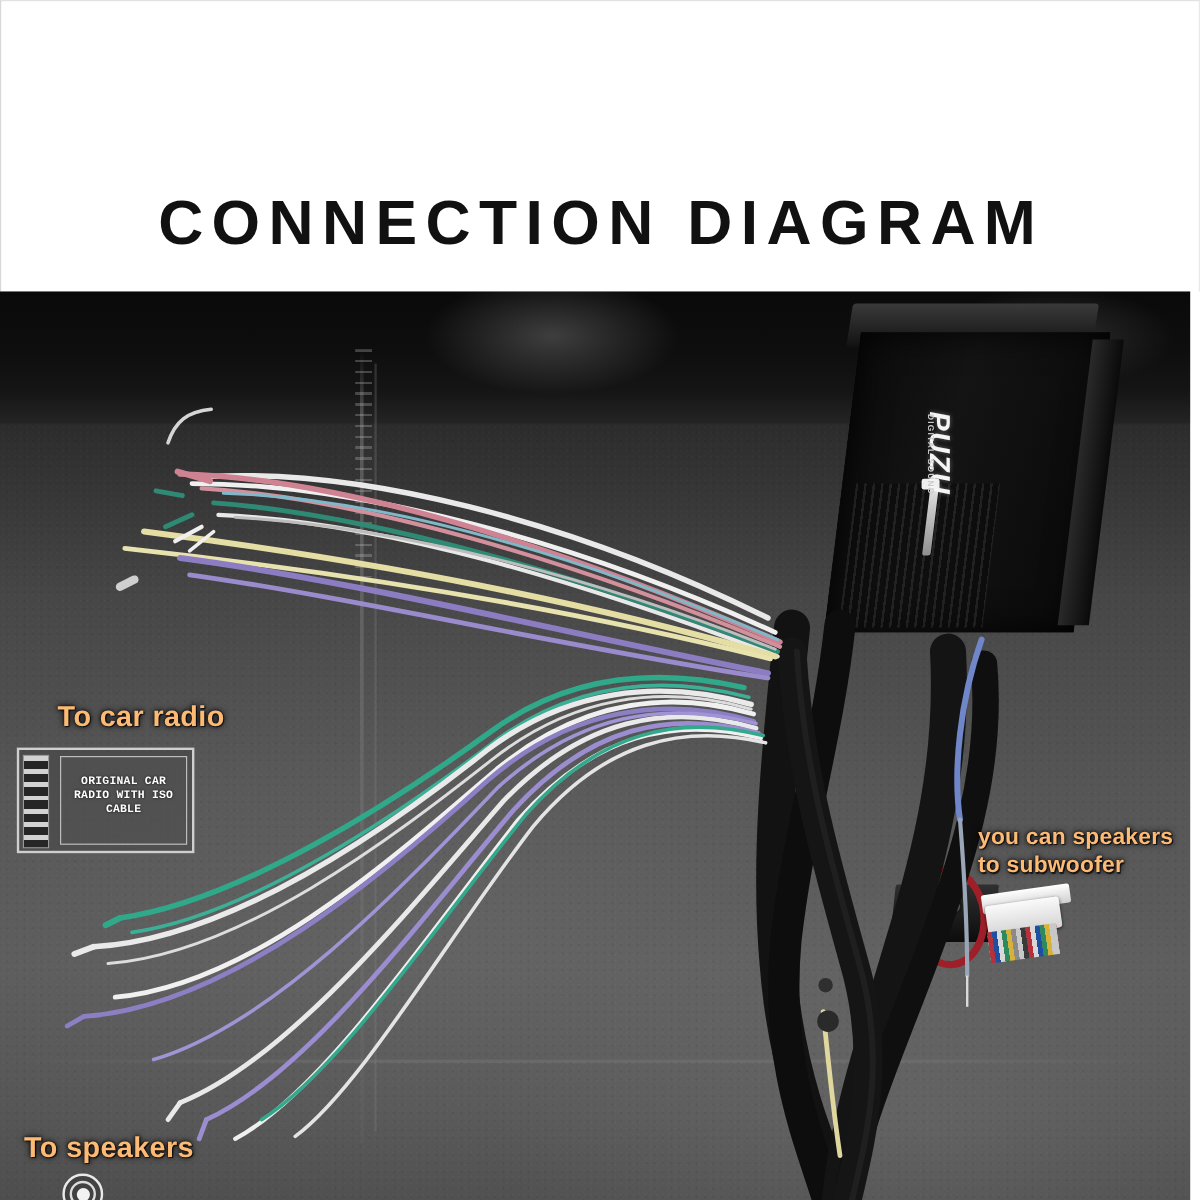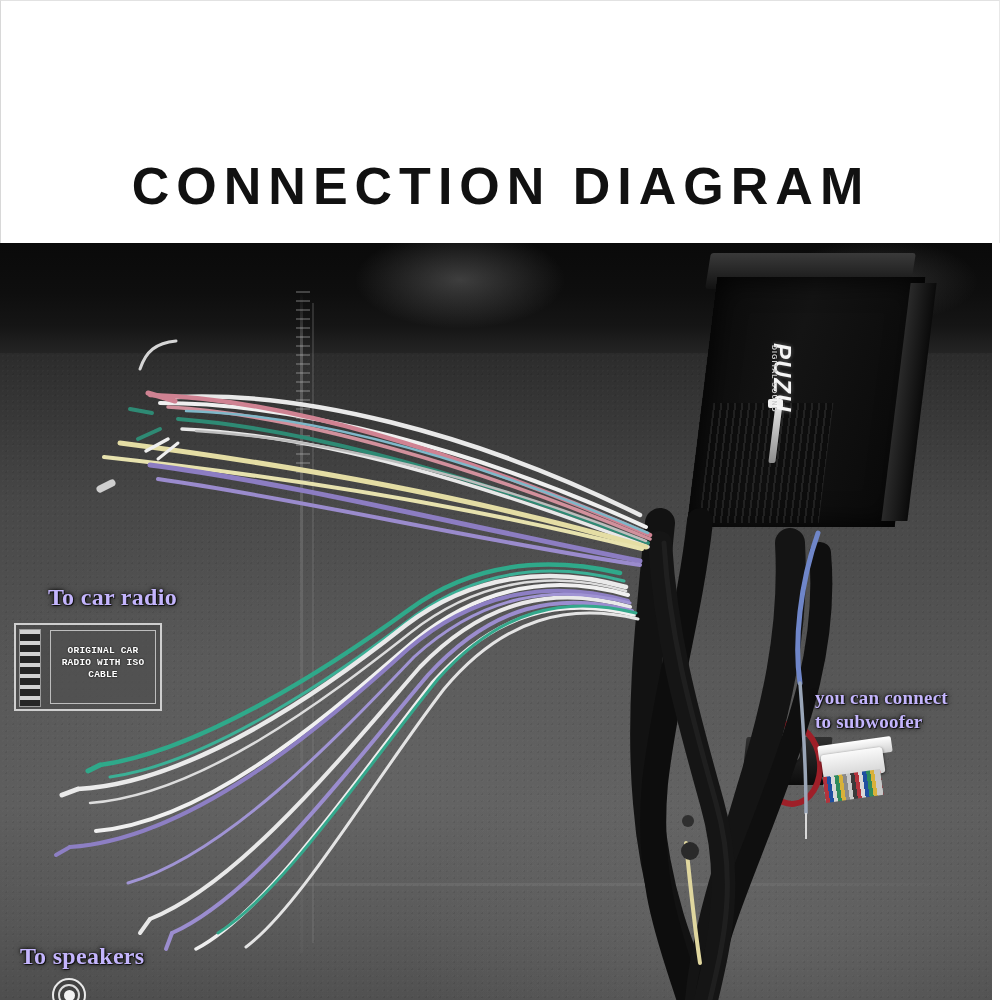--- a/index.html
+++ b/index.html
@@ -87,22 +87,22 @@
     background-image:repeating-linear-gradient(180deg,#d2d2d2 0 4px,#262626 4px 11px);
   }
   #iso-label{
     position:absolute;left:34px;top:20px;width:106px;text-align:center;
     color:#ffffff;font-size:9.5px;font-weight:700;line-height:12px;letter-spacing:.2px;
     text-shadow:0 0 2px rgba(0,0,0,.9);
   }
 
   
   .callout{
-    position:absolute;color:#c4b5fd;font-weight:700;
-    font-family:Liberation Serif, serif;
+    position:absolute;color:#fdba74;font-weight:700;
+    font-family:Liberation Sans, sans-serif;
     text-shadow:0 0 3px rgba(0,0,0,.95),0 0 6px rgba(0,0,0,.8),1px 1px 0 rgba(0,0,0,.6);
     white-space:pre-line;
   }
   #label-radio{left:48px;top:341px;font-size:24px;letter-spacing:.3px;}
   #label-speakers{left:20px;top:700px;font-size:24px;letter-spacing:.3px;}
   #label-sub{left:815px;top:443px;font-size:19px;line-height:24px;letter-spacing:.2px;}
 
   
   .spk{
     position:absolute;width:34px;height:34px;border-radius:50%;
@@ -333,19 +333,19 @@
         <path d="M686 600 C 690 640, 694 680, 700 720" stroke="#e0d79f" stroke-width="4"></path>
         <circle cx="690" cy="608" r="9" fill="#2a2a2a"></circle>
         <circle cx="688" cy="578" r="6" fill="#2f2f2f"></circle>
       </g>
 
       <path class="ptr" d="M806 570 L 806 596"></path>
     </svg>
 
     <div class="callout" id="label-radio">To car radio</div>
     <div class="callout" id="label-speakers">To speakers</div>
-    <div class="callout" id="label-sub">you can connect
+    <div class="callout" id="label-sub">you can speakers
 to subwoofer</div>
 
   </div>
 
   <div class="photo-frame"></div>
 </div>
 
 </body></html>

